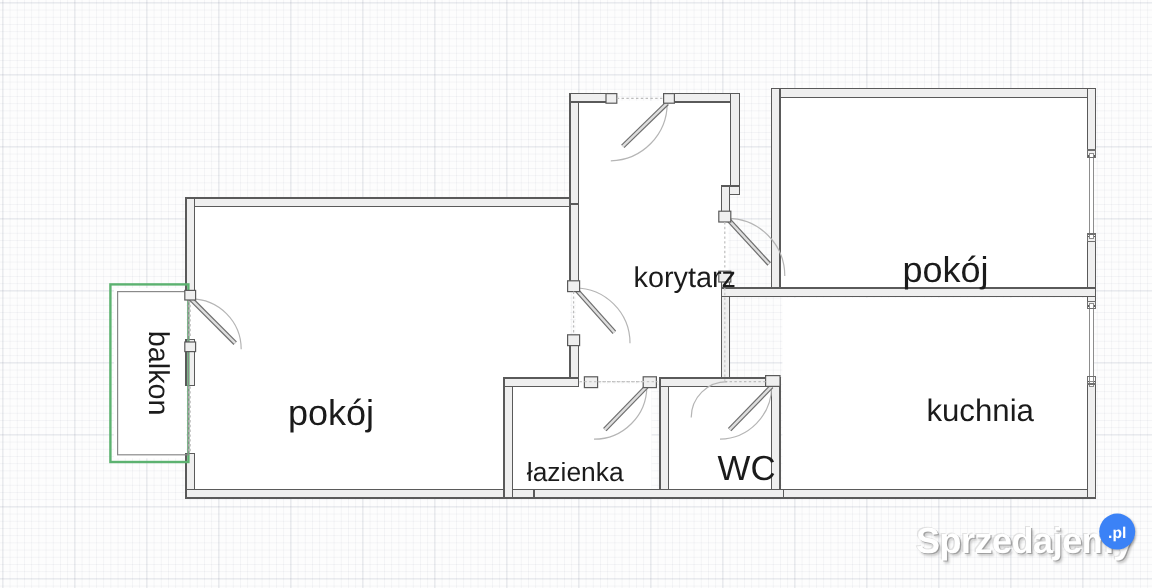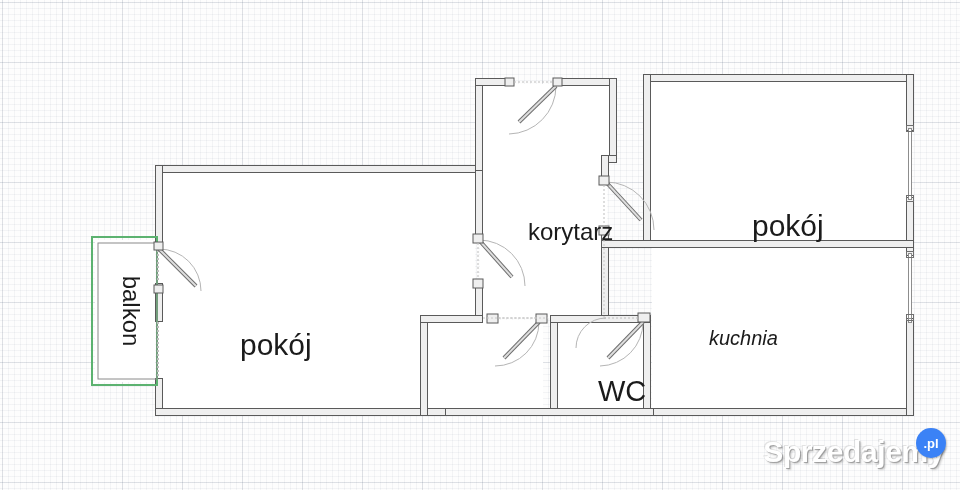--- a/index.html
+++ b/index.html
@@ -233,22 +233,23 @@
       <line x1="604" y1="240" x2="604" y2="318"></line>
     </g>
   </svg>
 
   <div class="room-label" style="left:240px; top:328px; font-size:30px;">pokój</div>
 
   <div class="room-label" style="left:512px; top:218px; font-size:24px;margin-left:16px;">korytarz</div>
 
   <div class="room-label" style="left:752px; top:209px; font-size:30px;">pokój</div>
 
-  <div class="room-label" style="left:709px; top:327px; font-size:20px;font-style:italic;">kuchnia</div>
-
+  <div class="room-label" style="left:772px; top:327px; font-size:26px;">kuchnia</div>
+
+  <div class="room-label" style="left:439px; top:381px; font-size:22px;">łazienka</div>
 
   <div class="room-label" style="left:598px; top:375px; font-size:29px;">WC</div>
 
   <div class="room-label" style="left:131px; top:311px; font-size:24px; transform:translate(-50%,-50%) rotate(90deg); transform-origin:center center;">balkon</div>
 
   <div id="watermark">
     <span id="watermark-text">Sprzedajemy</span>
     <span id="watermark-badge">.pl</span>
   </div>
 

